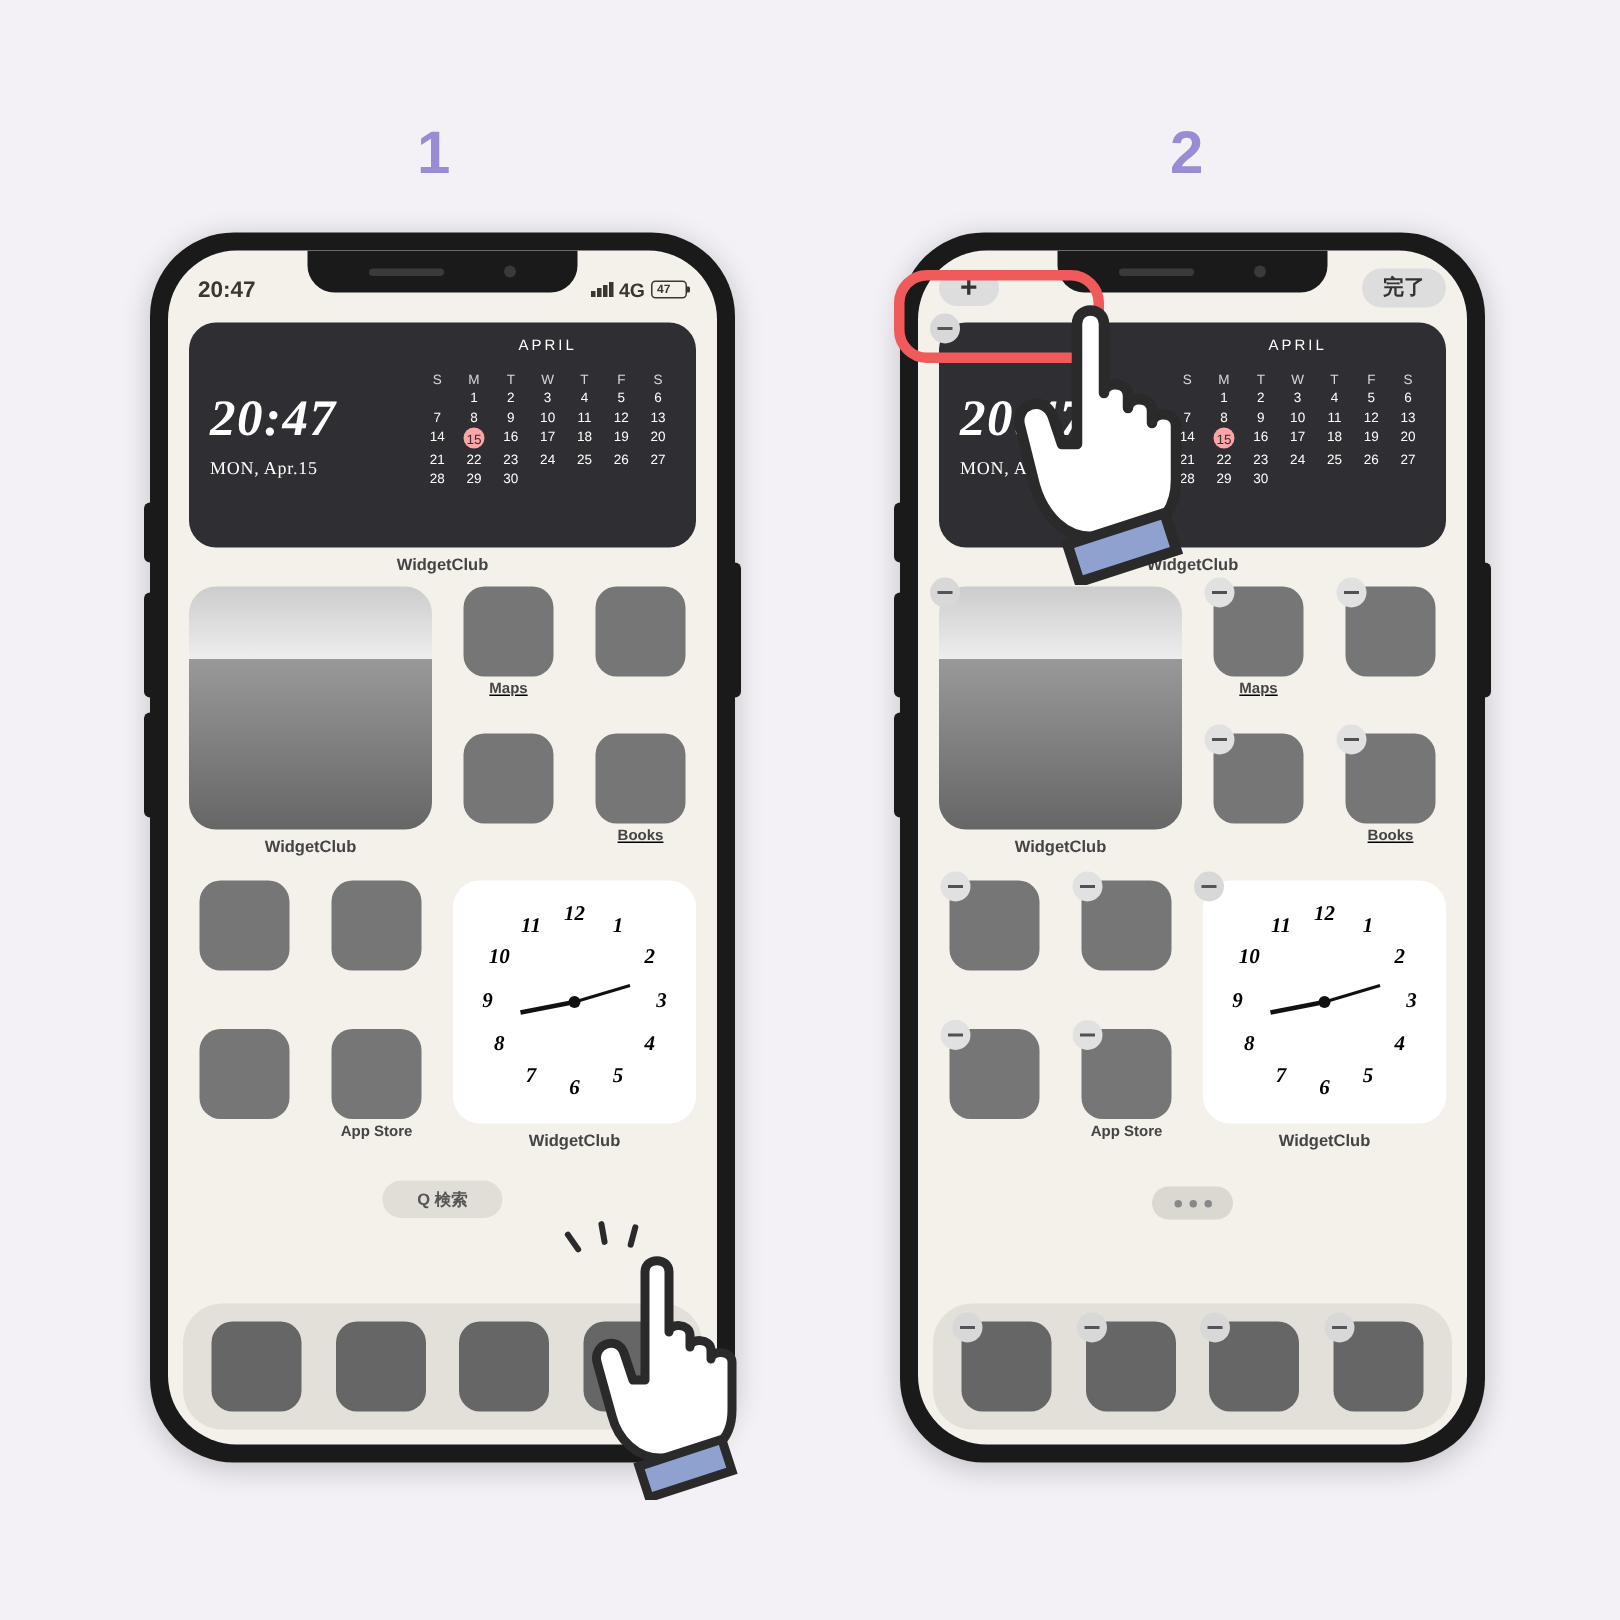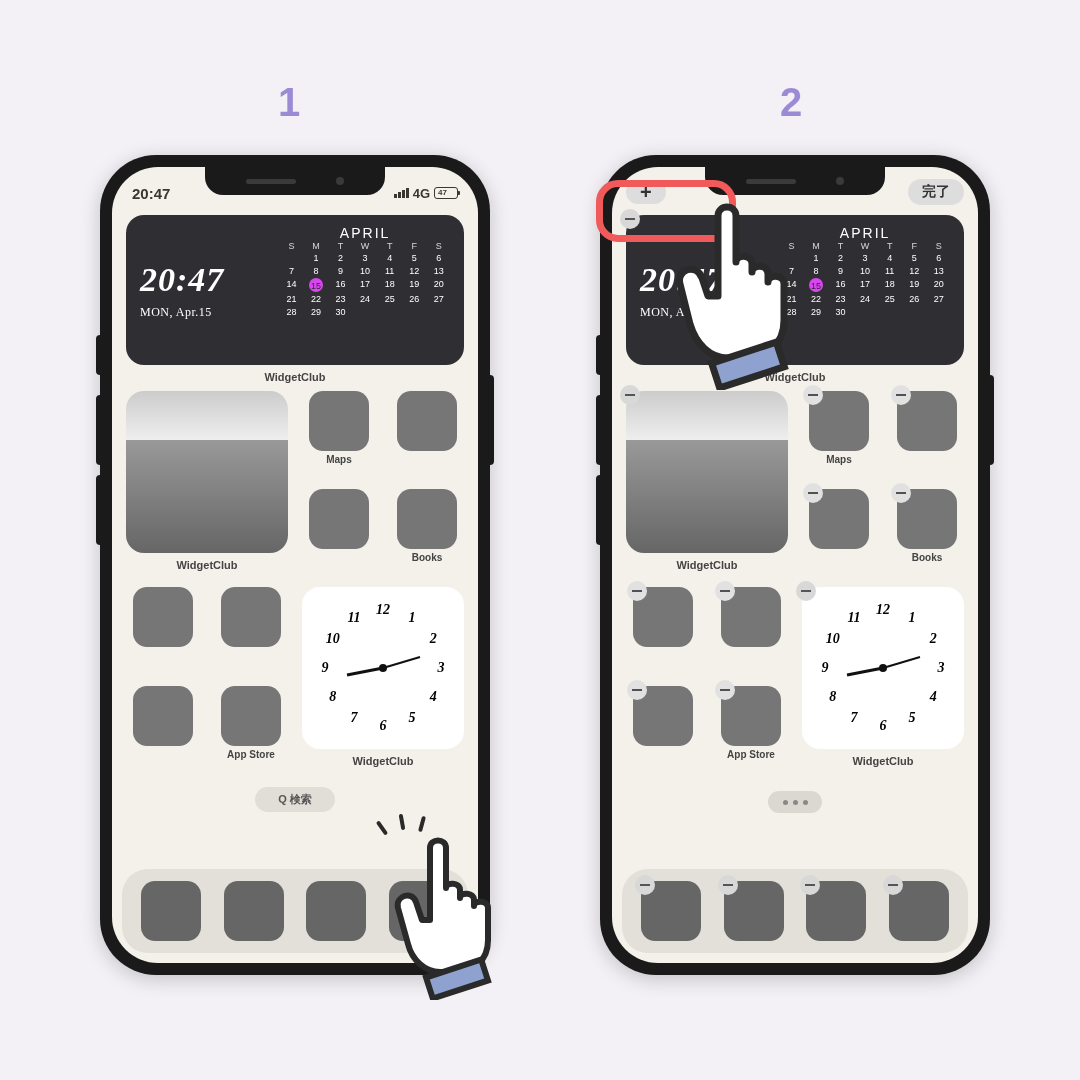--- a/index.html
+++ b/index.html
@@ -34,30 +34,30 @@
   .pill { background:#ddd; border-radius:16px; padding:4px 14px; font-size:14px; font-weight:600; color:#333; }
   .pill.plus { font-size:20px; padding:0 14px; line-height:24px; }
 
   .content { padding:8px 14px 0; }
 
   .cal-widget { width:100%; height:150px; background:#2e2e33; border-radius:18px; padding:10px 14px; display:flex; color:#fff; font-family: Georgia, 'Times New Roman', serif; gap:10px; position:relative; }
   .cal-left { flex:0 0 42%; display:flex; flex-direction:column; justify-content:center; }
   .cal-time { font-size:34px; font-weight:700; font-style:italic; letter-spacing:1px; }
   .cal-date { font-size:12px; margin-top:6px; letter-spacing:.5px; }
   .cal-right { flex:1; text-align:center; font-family:Arial,sans-serif; }
-  .cal-month { font-size:14px; letter-spacing:2px; margin-bottom:0; }
+  .cal-month { font-size:10px; letter-spacing:2px; margin-bottom:12px; }
   .cal-grid { display:grid; grid-template-columns:repeat(7,1fr); gap:1px 2px; font-size:9px; }
   .cal-grid .dow { opacity:.8; }
   .cal-grid .d { padding:1px 0; }
-  .cal-grid .today { background:#d946ef; color:#2e2e33; border-radius:50%; width:14px; height:14px; line-height:14px; margin:0 auto; }
+  .cal-grid .today { background:#fca5a5; color:#2e2e33; border-radius:50%; width:14px; height:14px; line-height:14px; margin:0 auto; }
   .w-label { text-align:center; font-size:11px; font-weight:600; color:#444; margin-top:6px; margin-bottom:8px; }
 
   .row { display:flex; gap:14px; }
   .bigphoto { width:162px; height:162px; background:#888; border-radius:18px; filter:grayscale(1); background-size:cover; position:relative; }
-  .icon-col { flex:1; display:grid; grid-template-columns:1fr 1fr; gap:8px 14px; }
+  .icon-col { flex:1; display:grid; grid-template-columns:1fr 1fr; gap:8px 14px;text-decoration:underline; }
   .app { display:flex; flex-direction:column; align-items:center; position:relative; }
   .app .ico { width:60px; height:60px; border-radius:14px; background:#777; filter:grayscale(1) contrast(1.1); background-size:cover; position:relative; }
   .app .lbl { font-size:10px; color:#444; font-weight:600; margin-top:3px; height:12px; }
 
   .row2 { display:flex; gap:14px; margin-top:8px; }
   .mini-grid { width:162px; display:grid; grid-template-columns:1fr 1fr; gap:10px 14px; }
   .clock-widget { width:162px; height:162px; background:#fff; border-radius:18px; position:relative; }
   .clock-widget .face { position:absolute; inset:8px; }
   .clock-widget .num { position:absolute; font-family:Georgia,serif; font-size:14px; font-weight:700; font-style:italic; transform:translate(-50%,-50%); }
   .clock-widget svg { position:absolute; inset:0; }

